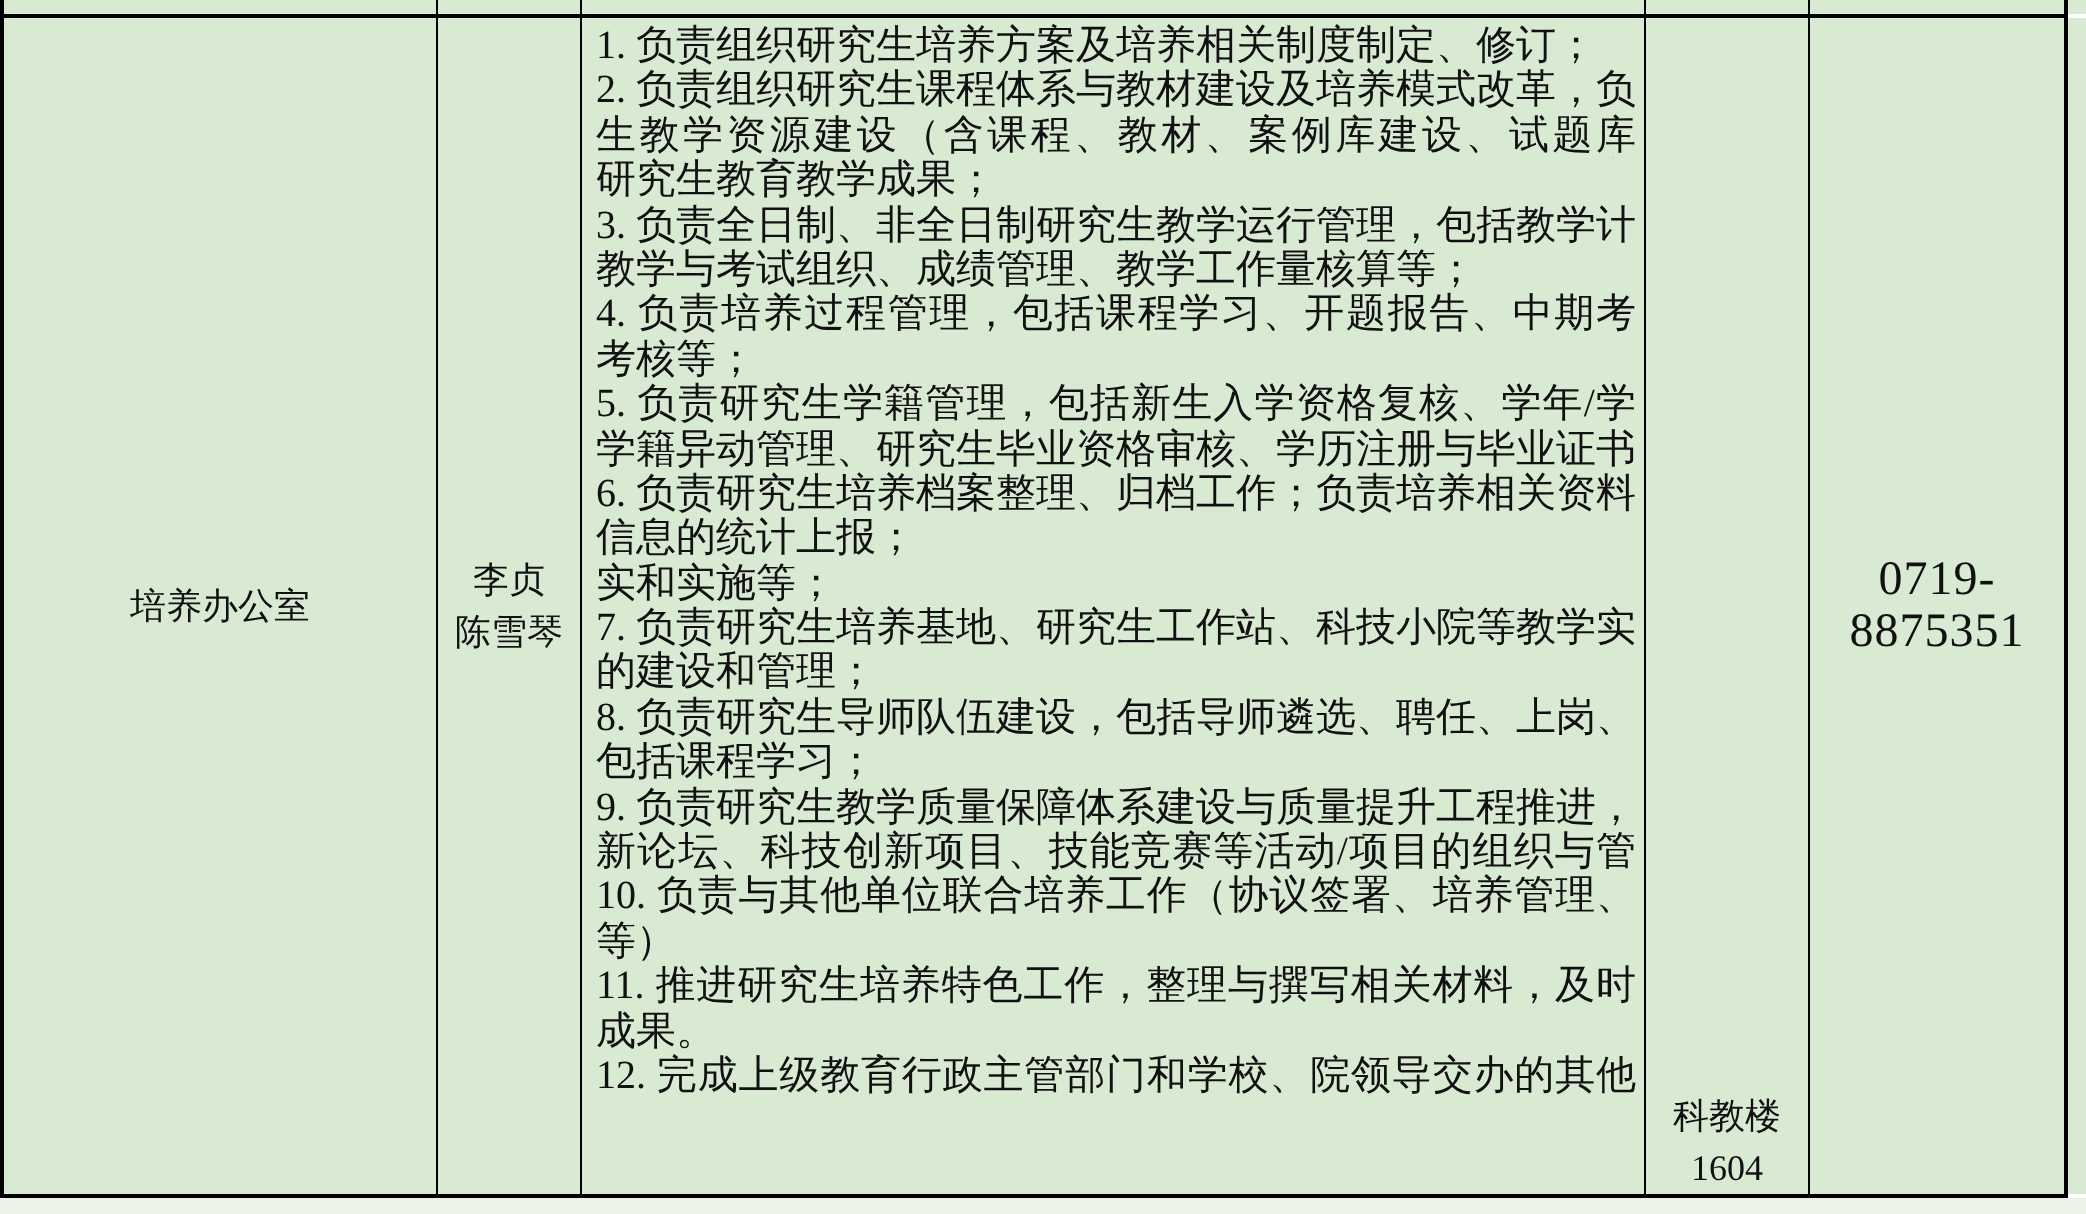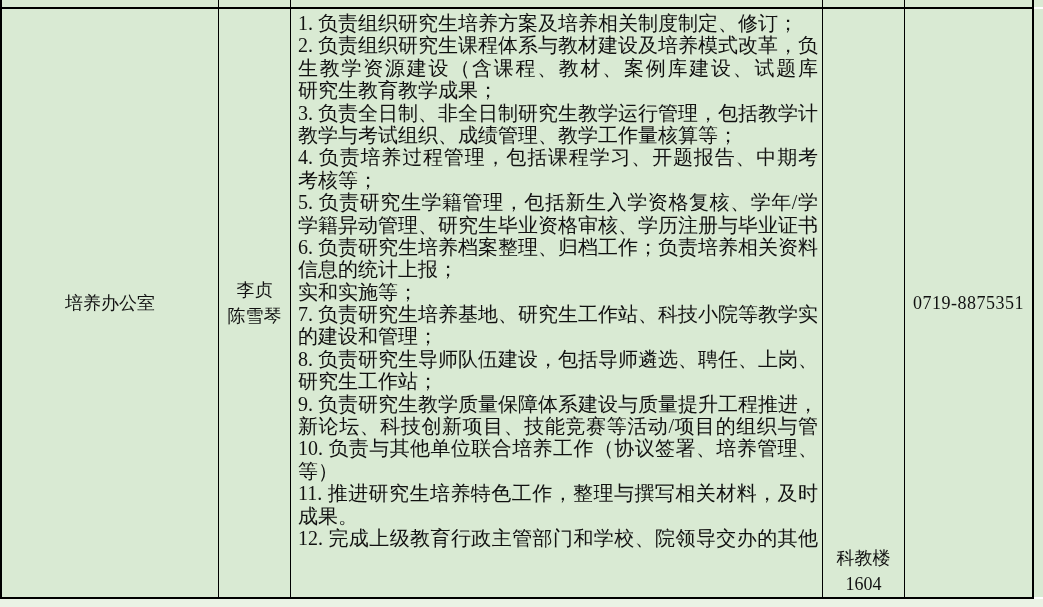--- a/index.html
+++ b/index.html
@@ -32,21 +32,21 @@
   .vline.v4{left:904px;}
   .vline.v5{left:1032px;width:2px;}
   
   .sliver-top .vline{height:7px;}
   .cell{position:absolute;top:0;height:100%;display:flex;flex-direction:column;
         align-items:center;justify-content:center;text-align:center;
         font-size:18px;line-height:26px;}
   .cell.c1{left:2px;width:216px;}
   .cell.c2{left:219px;width:71px;}
   .cell.c4{left:823px;width:81px;justify-content:flex-end;}
-  .cell.c5{left:905px;width:127px;font-size:18px;letter-spacing:0.5px;}
+  .cell.c5{left:905px;width:127px;font-size:24px;letter-spacing:0.5px;}
   .cell.c3{
     left:291px;width:531px;display:block;text-align:left;
     padding:3px 4px 0 7px;font-size:20px;line-height:22.4px;overflow:hidden;
   }
   .duty-line{
     width:100%;text-align:justify;text-align-last:justify;
     white-space:normal;overflow:hidden;max-height:22.4px;
   }
   .duty-line.last{text-align-last:left;}
   .squiggle{
@@ -101,21 +101,21 @@
         <div class="duty-line">4. 负责培养过程管理，包括课程学习、开题报告、中期考核、毕业</div>
         <div class="duty-line last">考核等；</div>
         <div class="duty-line">5. 负责研究生学籍管理，包括新生入学资格复核、学年/学籍注册、</div>
         <div class="duty-line last">学籍异动管理、研究生毕业资格审核、学历注册与毕业证书发放；</div>
         <div class="duty-line">6. 负责研究生培养档案整理、归档工作；负责培养相关资料及数据</div>
         <div class="duty-line last">信息的统计上报；</div>
         <div class="duty-line last">实和实施等；</div>
         <div class="duty-line">7. 负责研究生培养基地、研究生工作站、科技小院等教学实践平台</div>
         <div class="duty-line last">的建设和管理；</div>
         <div class="duty-line">8. 负责研究生导师队伍建设，包括导师遴选、聘任、上岗、培训、</div>
-        <div class="duty-line last">研究生工作站；</div>
+        <div class="duty-line last">包括课程学习；</div>
         <div class="duty-line">9. 负责研究生教学质量保障体系建设与质量提升工程推进，包括创</div>
         <div class="duty-line last">新论坛、科技创新项目、技能竞赛等活动/项目的组织与管理；</div>
         <div class="duty-line">10. 负责与其他单位联合培养工作（协议签署、培养管理、导师遴选</div>
         <div class="duty-line last">等）</div>
         <div class="duty-line">11. 推进研究生培养特色工作，整理与撰写相关材料，及时总结相关</div>
         <div class="duty-line last">成果。</div>
         <div class="duty-line last">12. 完成上级教育行政主管部门和学校、院领导交办的其他工作。</div>
       </div>
 
     <div class="cell c4">

